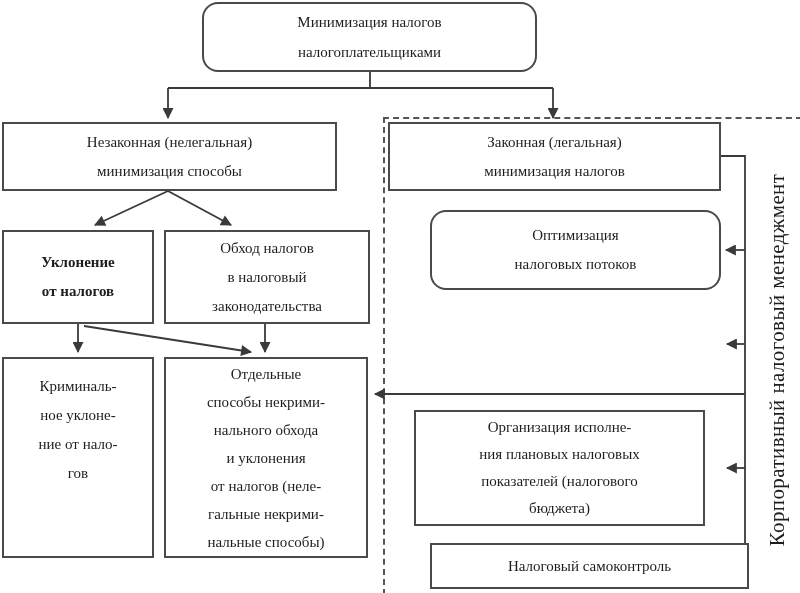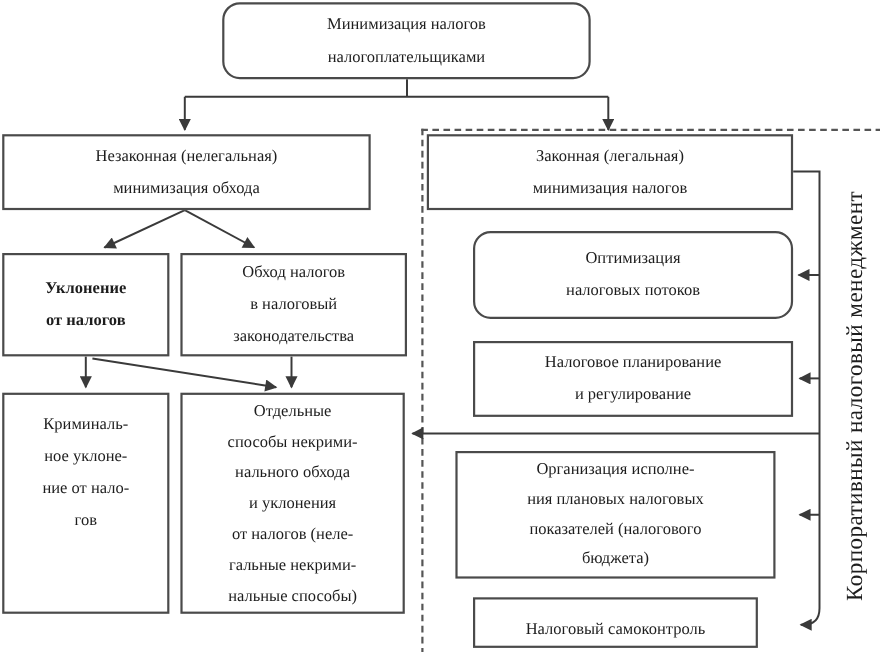--- a/index.html
+++ b/index.html
@@ -101,21 +101,21 @@
     <path d="M745 468 H727" marker-end="url(#arr)"></path>
   </svg>
 
   <div class="node rounded" style="left:202px; top:2px; width:335px; height:70px; line-height:30px;">
     <span class="node-text">Минимизация налогов
 налогоплательщиками</span>
   </div>
 
   <div class="node" style="left:2px; top:122px; width:335px; height:69px;">
     <span class="node-text">Незаконная (нелегальная)
-минимизация обхода</span>
+минимизация способы</span>
   </div>
 
   <div class="node" style="left:388px; top:122px; width:333px; height:69px;">
     <span class="node-text">Законная (легальная)
 минимизация налогов</span>
   </div>
 
   <div class="node" style="left:2px; top:230px; width:152px; height:94px;font-weight:bold;">
     <span class="node-text">Уклонение
 от налогов</span>
@@ -142,31 +142,27 @@
 от налогов (неле-
 гальные некрими-
 нальные способы)</span>
   </div>
 
   <div class="node rounded" style="left:430px; top:210px; width:291px; height:80px;">
     <span class="node-text">Оптимизация
 налоговых потоков</span>
   </div>
 
-  <div class="node" style="left:430px; top:310px; width:291px; height:69px;">
-    <span class="node-text">Налоговое планирование
-и регулирование</span>
-  </div>
 
   <div class="node org" style="left:414px; top:410px; width:291px; height:116px;">
     <span class="node-text">Организация исполне-
 ния плановых налоговых
 показателей (налогового
 бюджета)</span>
   </div>
 
-  <div class="node" style="left:430px; top:543px; width:259px; height:46px;align-items:flex-end;">
+  <div class="node" style="left:430px; top:543px; width:319px; height:46px;">
     <span class="node-text">Налоговый самоконтроль</span>
   </div>
 
   <div class="side-label">Корпоративный налоговый менеджмент</div>
 
 </div>
 
 </body></html>

